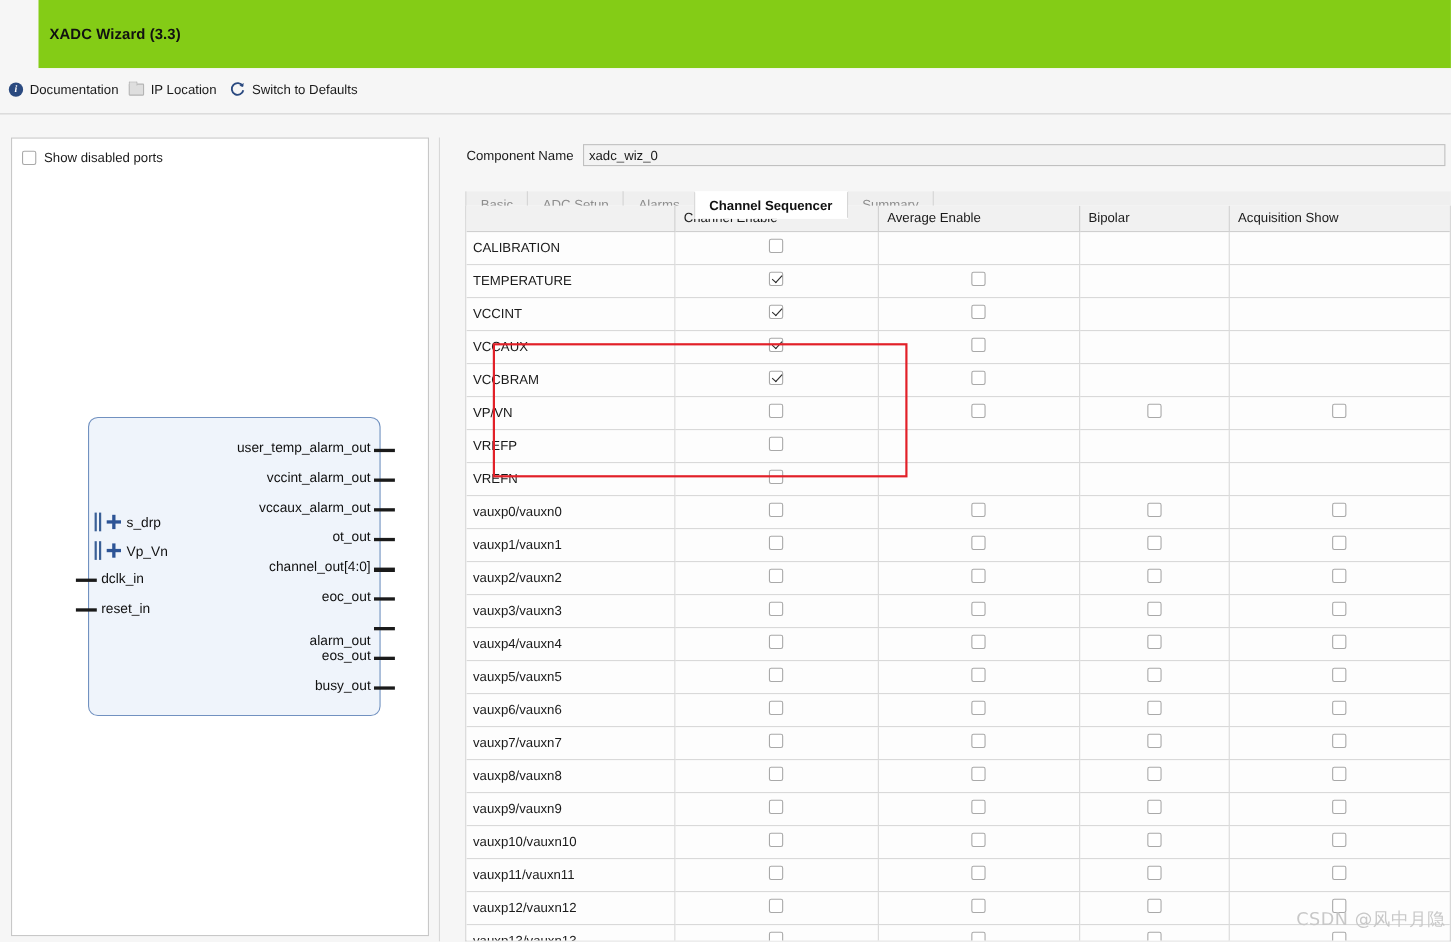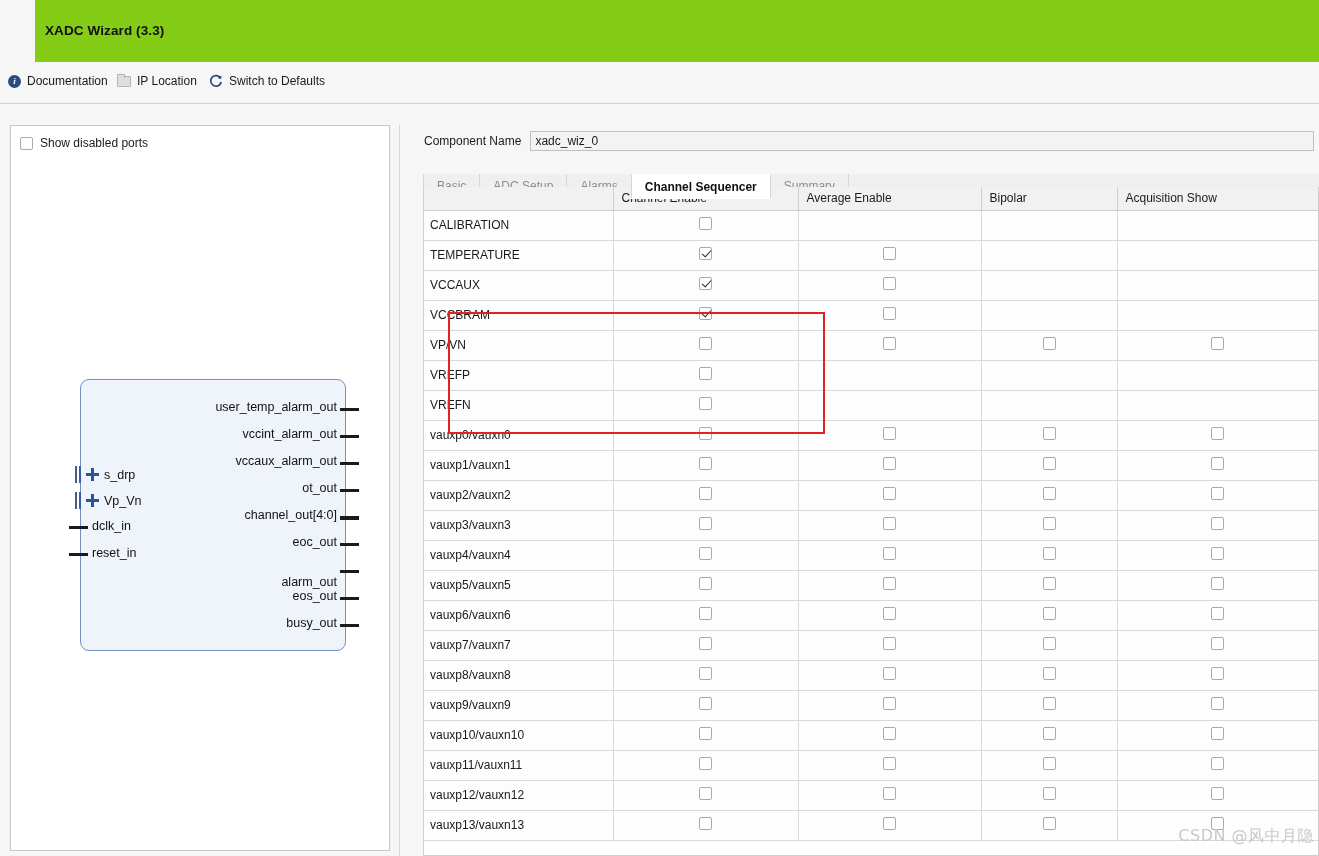--- a/index.html
+++ b/index.html
@@ -102,21 +102,21 @@
   }
   .stub-r {
     position: absolute; right: 0px; width: 19px; height: 3px; background: #1a1a1a;
   }
   .stub-l {
     position: absolute; left: 0px; width: 19px; height: 3px; background: #1a1a1a;
   }
   .port-in {
     position: absolute; left: 23px; font-size: 12.5px; color: #111; white-space: nowrap;
   }
-  .bus-in { position: absolute; left: 6px; display: flex; align-items: center; gap: 2px; }
+  .bus-in { position: absolute; left: 17px; display: flex; align-items: center; gap: 2px; }
   .bus-bars { display: flex; gap: 2px; }
   .bus-bars i { display: block; width: 2px; height: 17px; background: #3a5f96; }
   .plus {
     position: relative; width: 13px; height: 13px; margin-left: 3px; margin-right: 3px;
   }
   .plus::before, .plus::after {
     content: ""; position: absolute; background: #2d5496;
   }
   .plus::before { left: 0; top: 5px; width: 13px; height: 3px; }
   .plus::after  { left: 5px; top: 0; width: 3px; height: 13px; }
@@ -332,20 +332,27 @@
               <td></td>
             </tr>
             <tr>
               <td class="name">TEMPERATURE</td>
               <td><span class="cb checked"></span></td>
               <td><span class="cb"></span></td>
               <td></td>
               <td></td>
             </tr>
             <tr>
+              <td class="name">VCCINT</td>
+              <td><span class="cb checked"></span></td>
+              <td><span class="cb"></span></td>
+              <td></td>
+              <td></td>
+            </tr>
+            <tr>
               <td class="name">VCCAUX</td>
               <td><span class="cb checked"></span></td>
               <td><span class="cb"></span></td>
               <td></td>
               <td></td>
             </tr>
             <tr>
               <td class="name">VCCBRAM</td>
               <td><span class="cb checked"></span></td>
               <td><span class="cb"></span></td>

